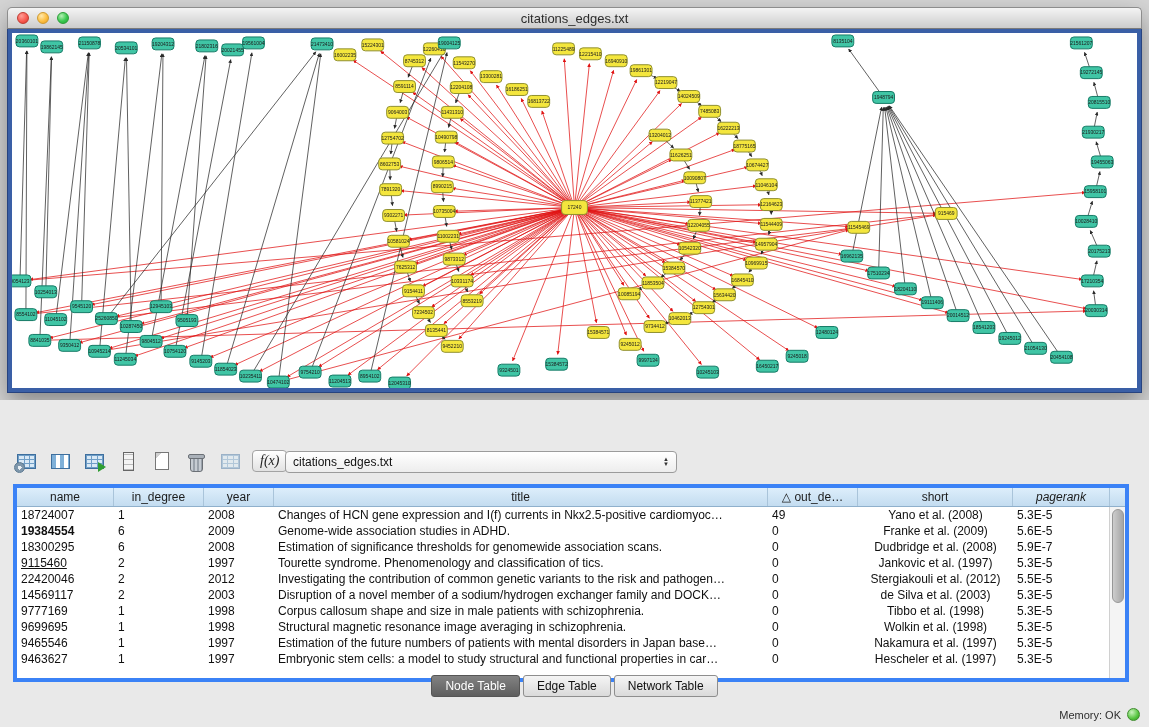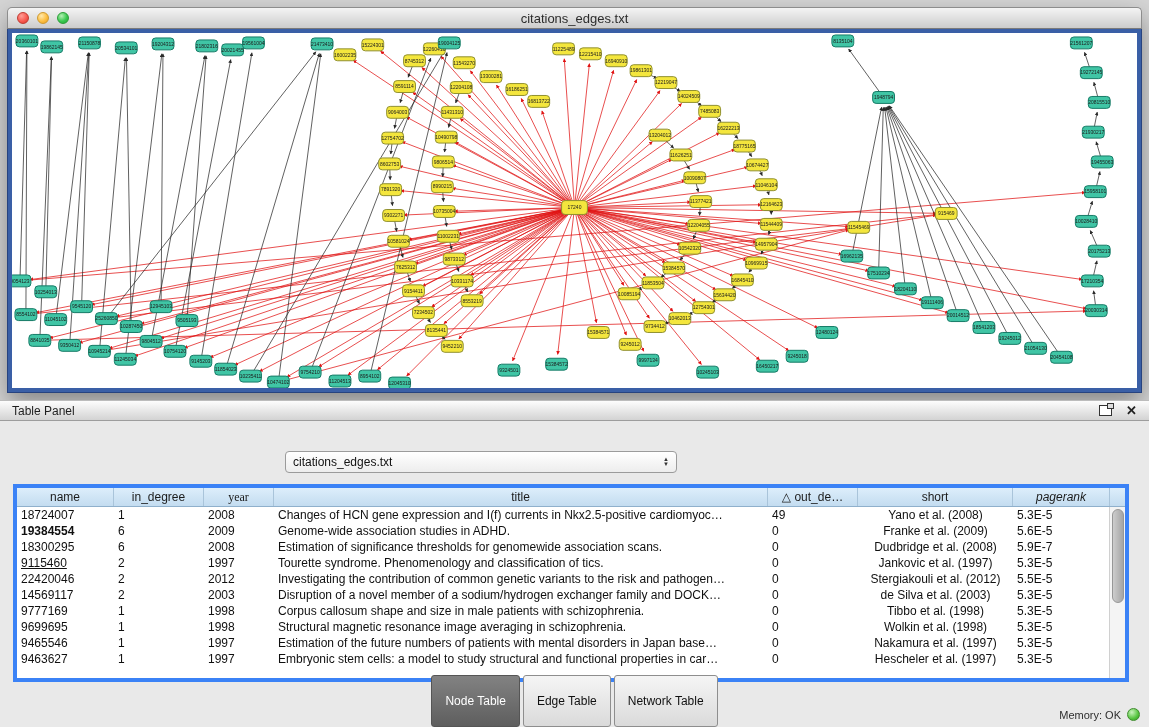--- a/index.html
+++ b/index.html
@@ -75,21 +75,21 @@
   .th{display:flex;align-items:center;justify-content:center;font-size:12px;color:#1b1b1b;
     border-right:1px solid #a9c4da;box-sizing:border-box;height:100%;overflow:hidden;white-space:nowrap;cursor:pointer;}
   .trow{display:flex;height:16px;font-size:12px;color:#101010;cursor:default;}
   .td{padding:0 4px;box-sizing:border-box;white-space:nowrap;overflow:hidden;display:flex;align-items:center;}
   .td.center{justify-content:center;}
   .vscroll{position:absolute;right:0;top:19px;bottom:0;width:15px;background:#f4f4f4;border-left:1px solid #d0d0d0;}
   .vthumb{position:absolute;left:2px;top:2px;width:10px;height:92px;border-radius:6px;
     background:linear-gradient(90deg,#cdcdcd,#a5a5a5);border:1px solid #979797;cursor:pointer;}
 
   .tabsbar{position:absolute;left:0;right:0;top:275px;display:flex;justify-content:center;gap:3px;}
-  .tab{height:18px;padding:16px 13px;display:flex;align-items:center;font-size:12px;
+  .tab{height:18px;padding:1px 13px;display:flex;align-items:center;font-size:12px;
     border:1px solid #8e8e8e;border-radius:3px;background:linear-gradient(#f5f5f5,#dadada);color:#111;cursor:pointer;}
   .tab.active{background:linear-gradient(#828282,#5e5e5e);color:#fff;border-color:#555;}
 
   .statusbar{position:absolute;right:9px;bottom:6px;display:flex;align-items:center;gap:6px;
     font-size:11px;color:#2e2e2e;}
   .mem-dot{width:11px;height:11px;border-radius:50%;
     background:radial-gradient(circle at 35% 30%,#c9f3bd,#55c43e 60%,#2f9422);border:1px solid #3d8c2c;}
 </style>
 </head>
 <body>
@@ -798,42 +798,45 @@
         </g>
         <g>
       <rect x="809" y="296" width="22" height="12" rx="3.5" fill="#40c5a5" stroke="#157a66" stroke-width="1"></rect>
       <text x="820" y="303.8" font-size="5" text-anchor="middle" fill="#1c1c1c" font-family="Liberation Sans, sans-serif">12480124</text>
         </g>
       </svg>
   </div>
 </div>
 
 <div class="table-panel">
-  <div class="panel-header">
-    <span>Table Panel</span>
-    <span class="ph-icons">
-      <span class="float-glyph"></span>
-      <span class="close-glyph">✕</span>
-    </span>
+
+  <div class="toolbar">
+    <span class="tbi grid-base i-gear"></span>
+    <span class="tbi i-cols"></span>
+    <span class="tbi grid-base i-import"></span>
+    <span class="tbi i-rows"></span>
+    <span class="tbi i-file"></span>
+    <span class="tbi i-trash"></span>
+    <span class="tbi grid-base i-disabled"></span>
+    <span class="fx-btn">f(x)</span>
   </div>
-
 
   <div class="combo">
     <span>citations_edges.txt</span>
     <span class="combo-arrows">
         <span>▲</span>
         <span>▼</span>
       </span>
   </div>
 
   <div class="tableview">
     <div class="thead" id="thead">
         <div class="th" style="width: 97px;">name</div>
         <div class="th" style="width: 90px;">in_degree</div>
-        <div class="th" style="width: 70px; font-family: Liberation Serif, serif;">year</div>
+        <div class="th" style="width: 70px;">year</div>
         <div class="th" style="width: 494px;">title</div>
         <div class="th" style="width: 90px;">△ out_de…</div>
         <div class="th" style="width: 155px;">short</div>
         <div class="th" style="width: 97px; font-style: italic;">pagerank</div>
       </div>
     <div id="tbody">
         <div class="trow">
           <div class="td" style="width: 97px;">18724007</div>
           <div class="td" style="width: 90px;">1</div>
           <div class="td" style="width: 70px;">2008</div>

